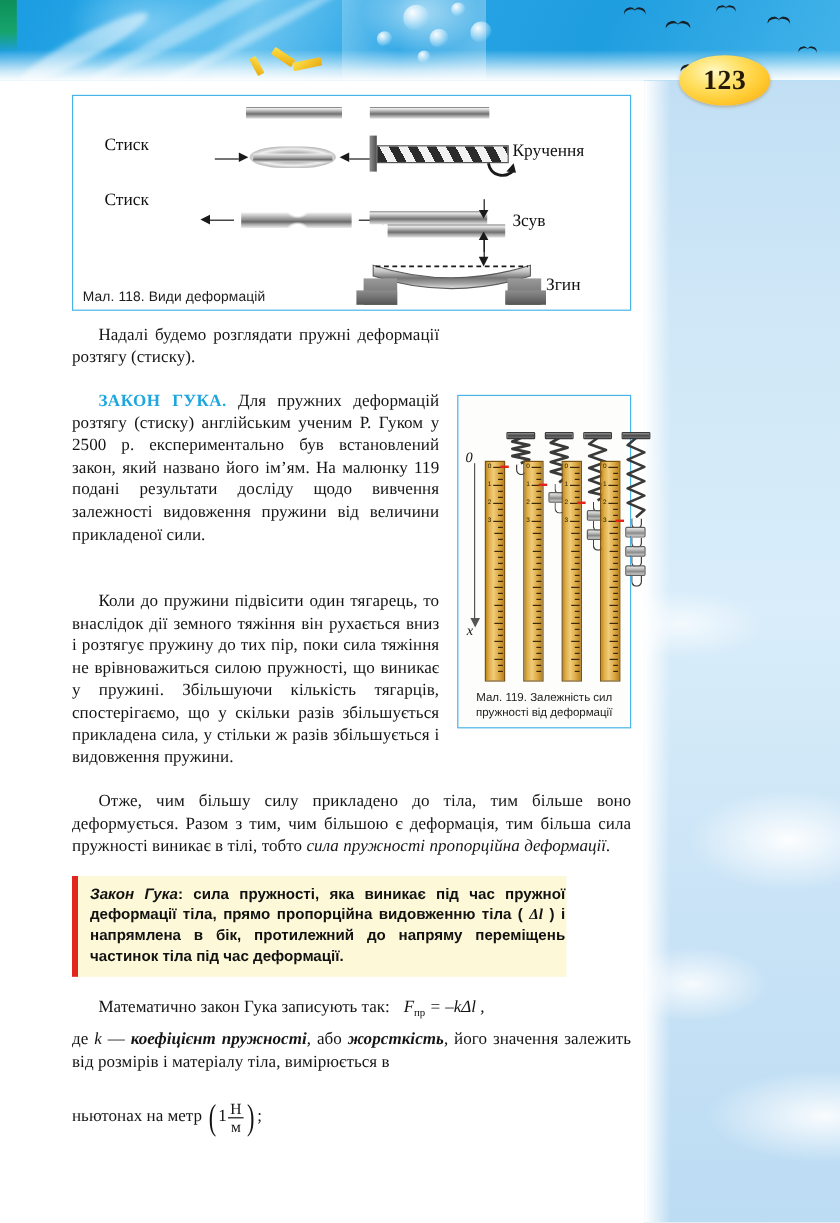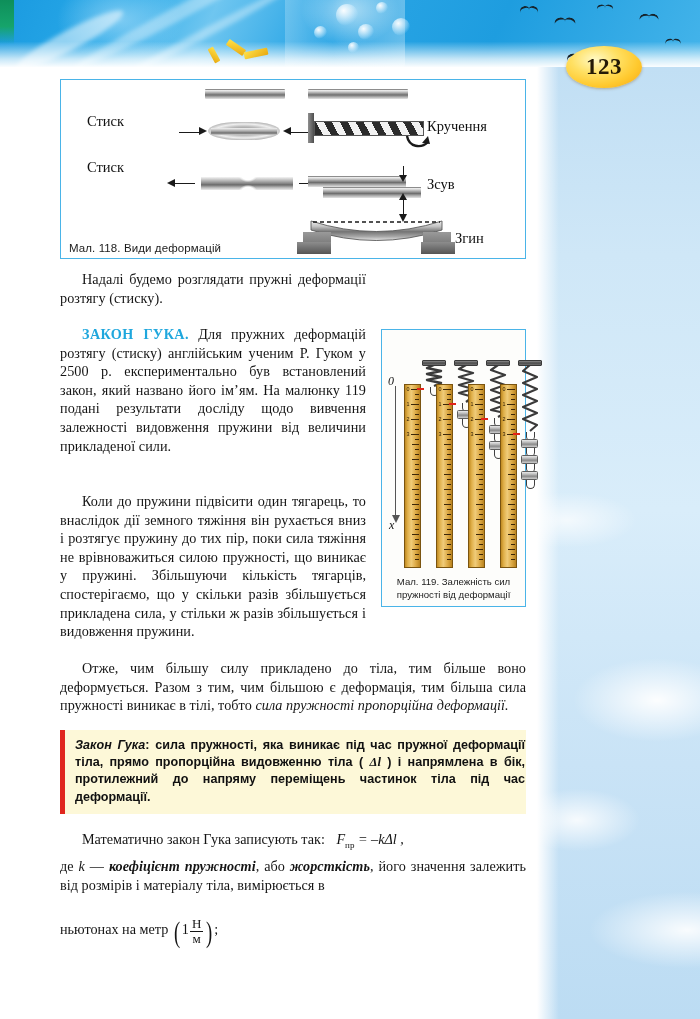--- a/index.html
+++ b/index.html
@@ -135,21 +135,21 @@
   .spring{position:absolute;}
   .weight{
     position:absolute;width:17px;height:9px;border-radius:1.5px;
     background:linear-gradient(to bottom,#e9e9e9,#b9b9b9 35%,#8a8a8a 60%,#cfcfcf 100%);
     border:.7px solid #5e5e5e;box-sizing:border-box;
   }
   .hook{position:absolute;width:7px;height:8px;border:1.3px solid #3f3f3f;border-top:none;border-radius:0 0 60% 60%;}
 
   
   .law-box{
-    position:absolute;left:60px;top:663px;width:466px;
+    position:absolute;left:60px;top:663px;width:412px;
     background:#fdf8d8;border-left:5px solid #e0261d;box-sizing:border-box;
     padding:7px 1px 8px 10px;
   }
   .law-box p{
     margin:0;font-family:"Liberation Sans", sans-serif;font-weight:bold;
     font-size:12.6px;line-height:17.2px;color:#111;text-align:justify;
   }
 
   
   .f-line{position:absolute;font-family:"Liberation Serif", serif;font-size:14.2px;color:#141414;}

